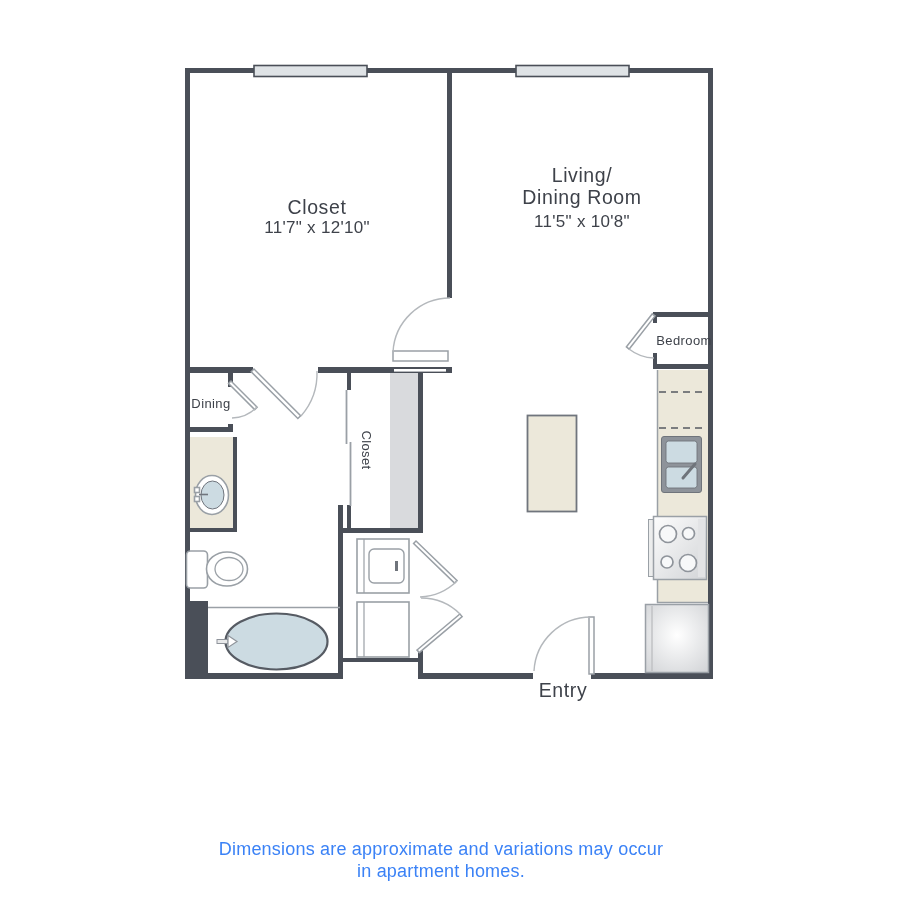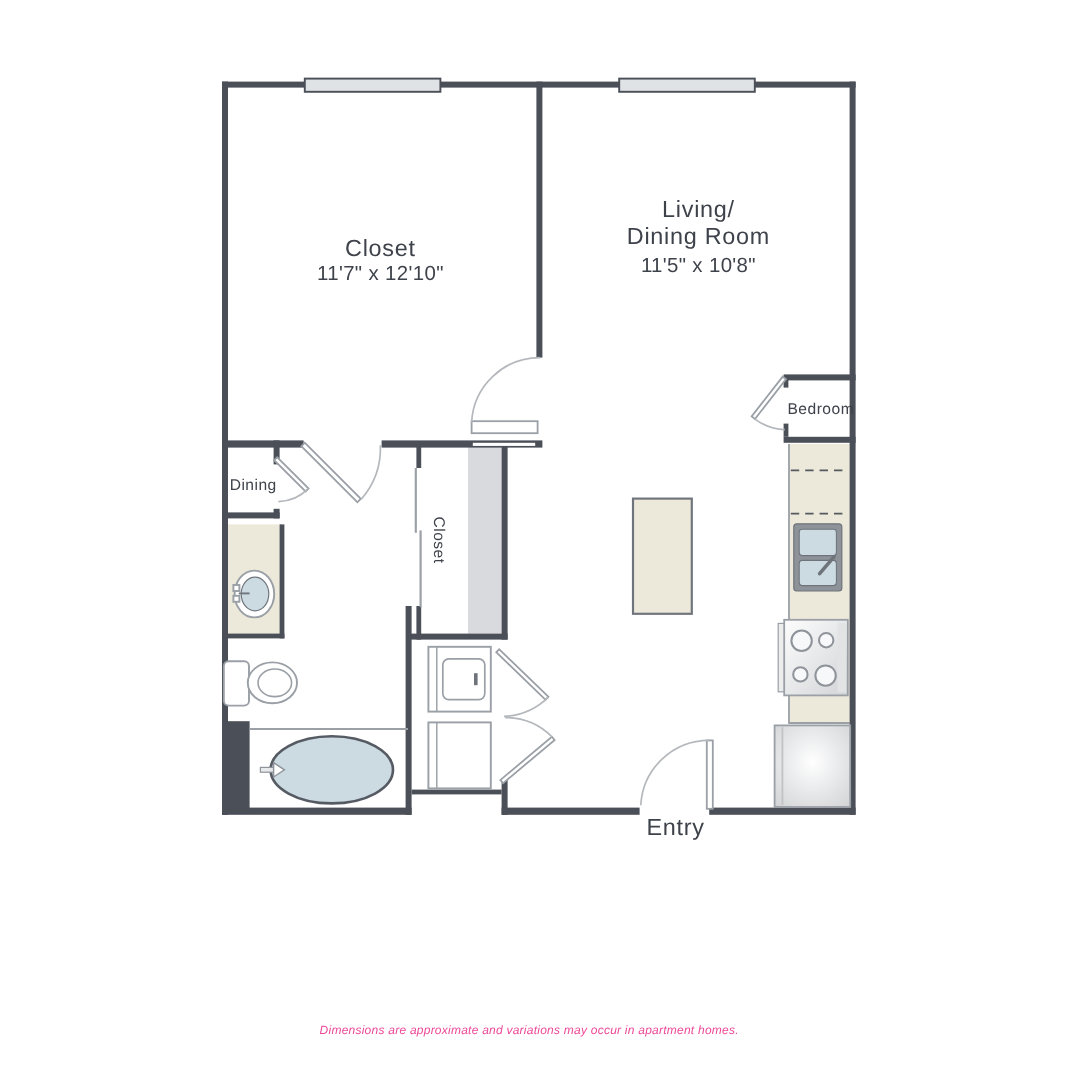--- a/index.html
+++ b/index.html
@@ -16,21 +16,21 @@
   .leaf{fill:#fff;stroke:var(--line);stroke-width:1.5;}
   .fixture{fill:#fff;stroke:var(--line);stroke-width:1.6;}
   .beige{fill:var(--counter);}
   .beige-edged{fill:var(--counter);stroke:var(--edge);stroke-width:1.8;}
   .label{position:absolute;transform:translate(-50%,-50%);white-space:pre-line;
          text-align:center;letter-spacing:.6px;line-height:22px;}
   .room-name{font-size:19.5px;}
   .room-dims{font-size:17px;letter-spacing:.3px;}
   .small-label{font-size:13px;letter-spacing:.4px;}
   .rot90{transform:translate(-50%,-50%) rotate(90deg);}
-  .disclaimer{font-size:10px;letter-spacing:.2px;color:#ec4899;font-style:italic;}
+  .disclaimer{font-size:18px;letter-spacing:.2px;color:#3b82f6;}
 </style>
 </head>
 <body>
 
 <div class="page">
 
   <svg width="900" height="900" viewBox="0 0 900 900">
     <defs>
       <linearGradient id="gApp" x1="0" y1="0" x2="1" y2="1">
         <stop offset="0" stop-color="#fdfdfd"></stop>

